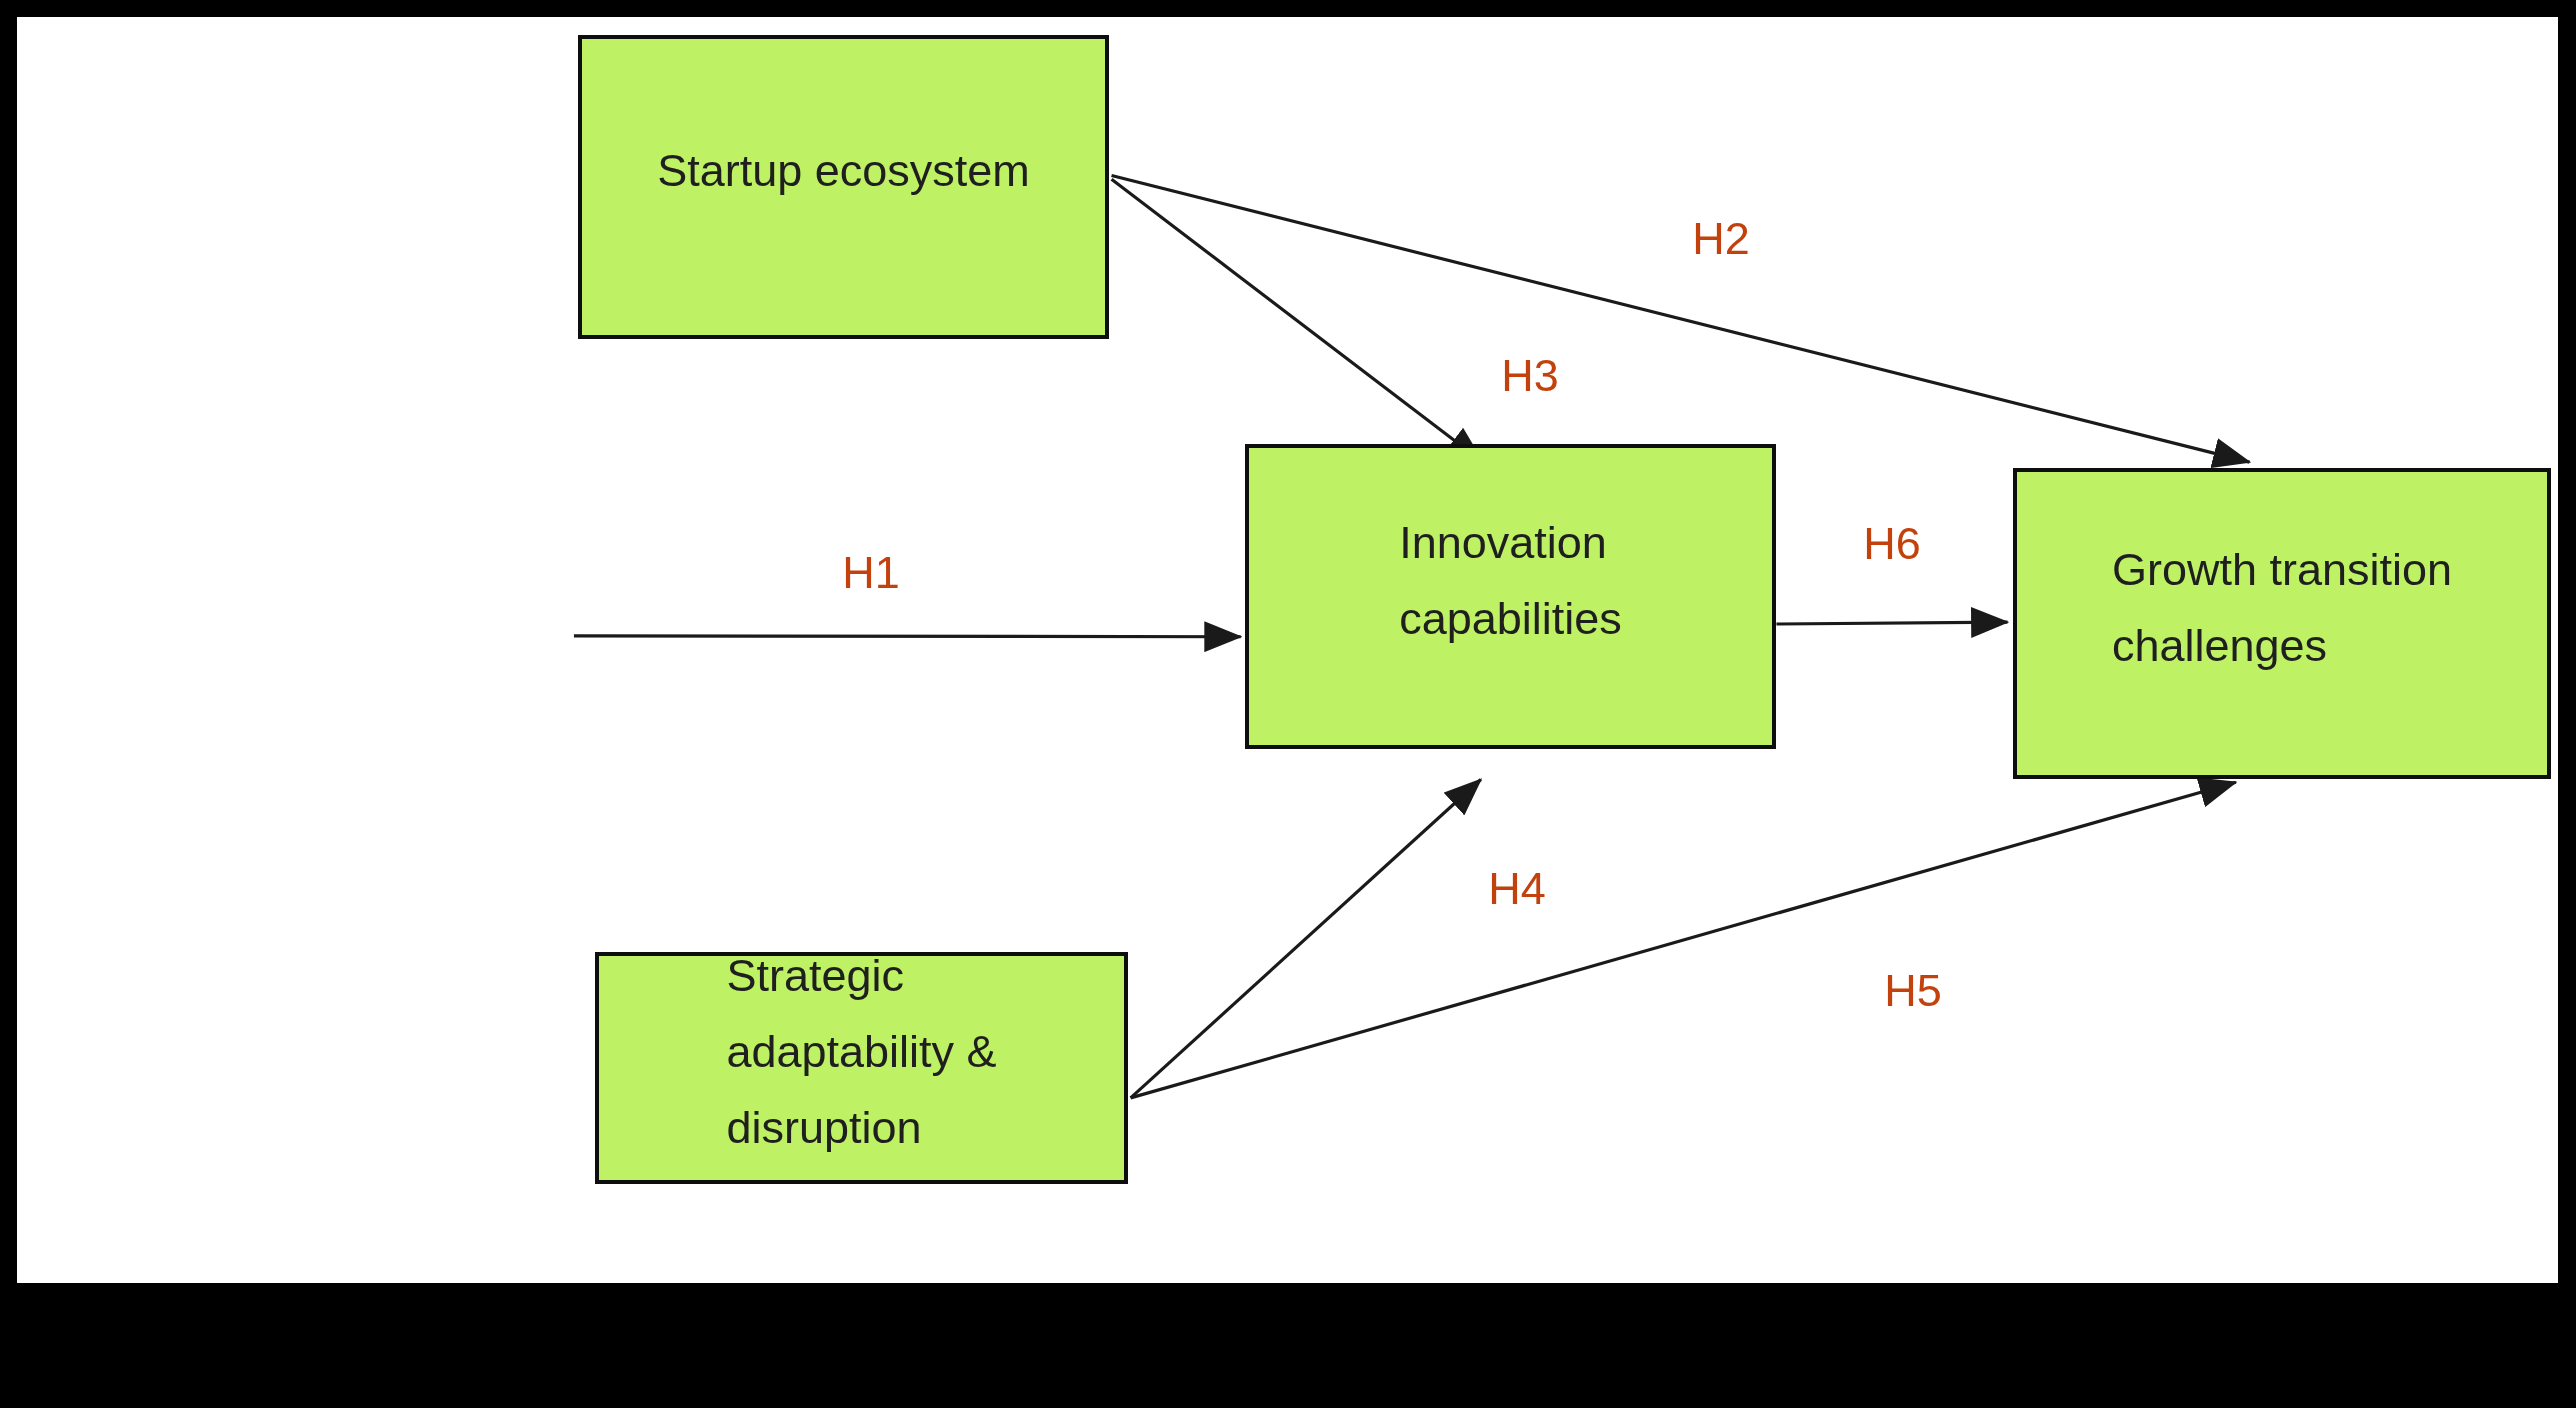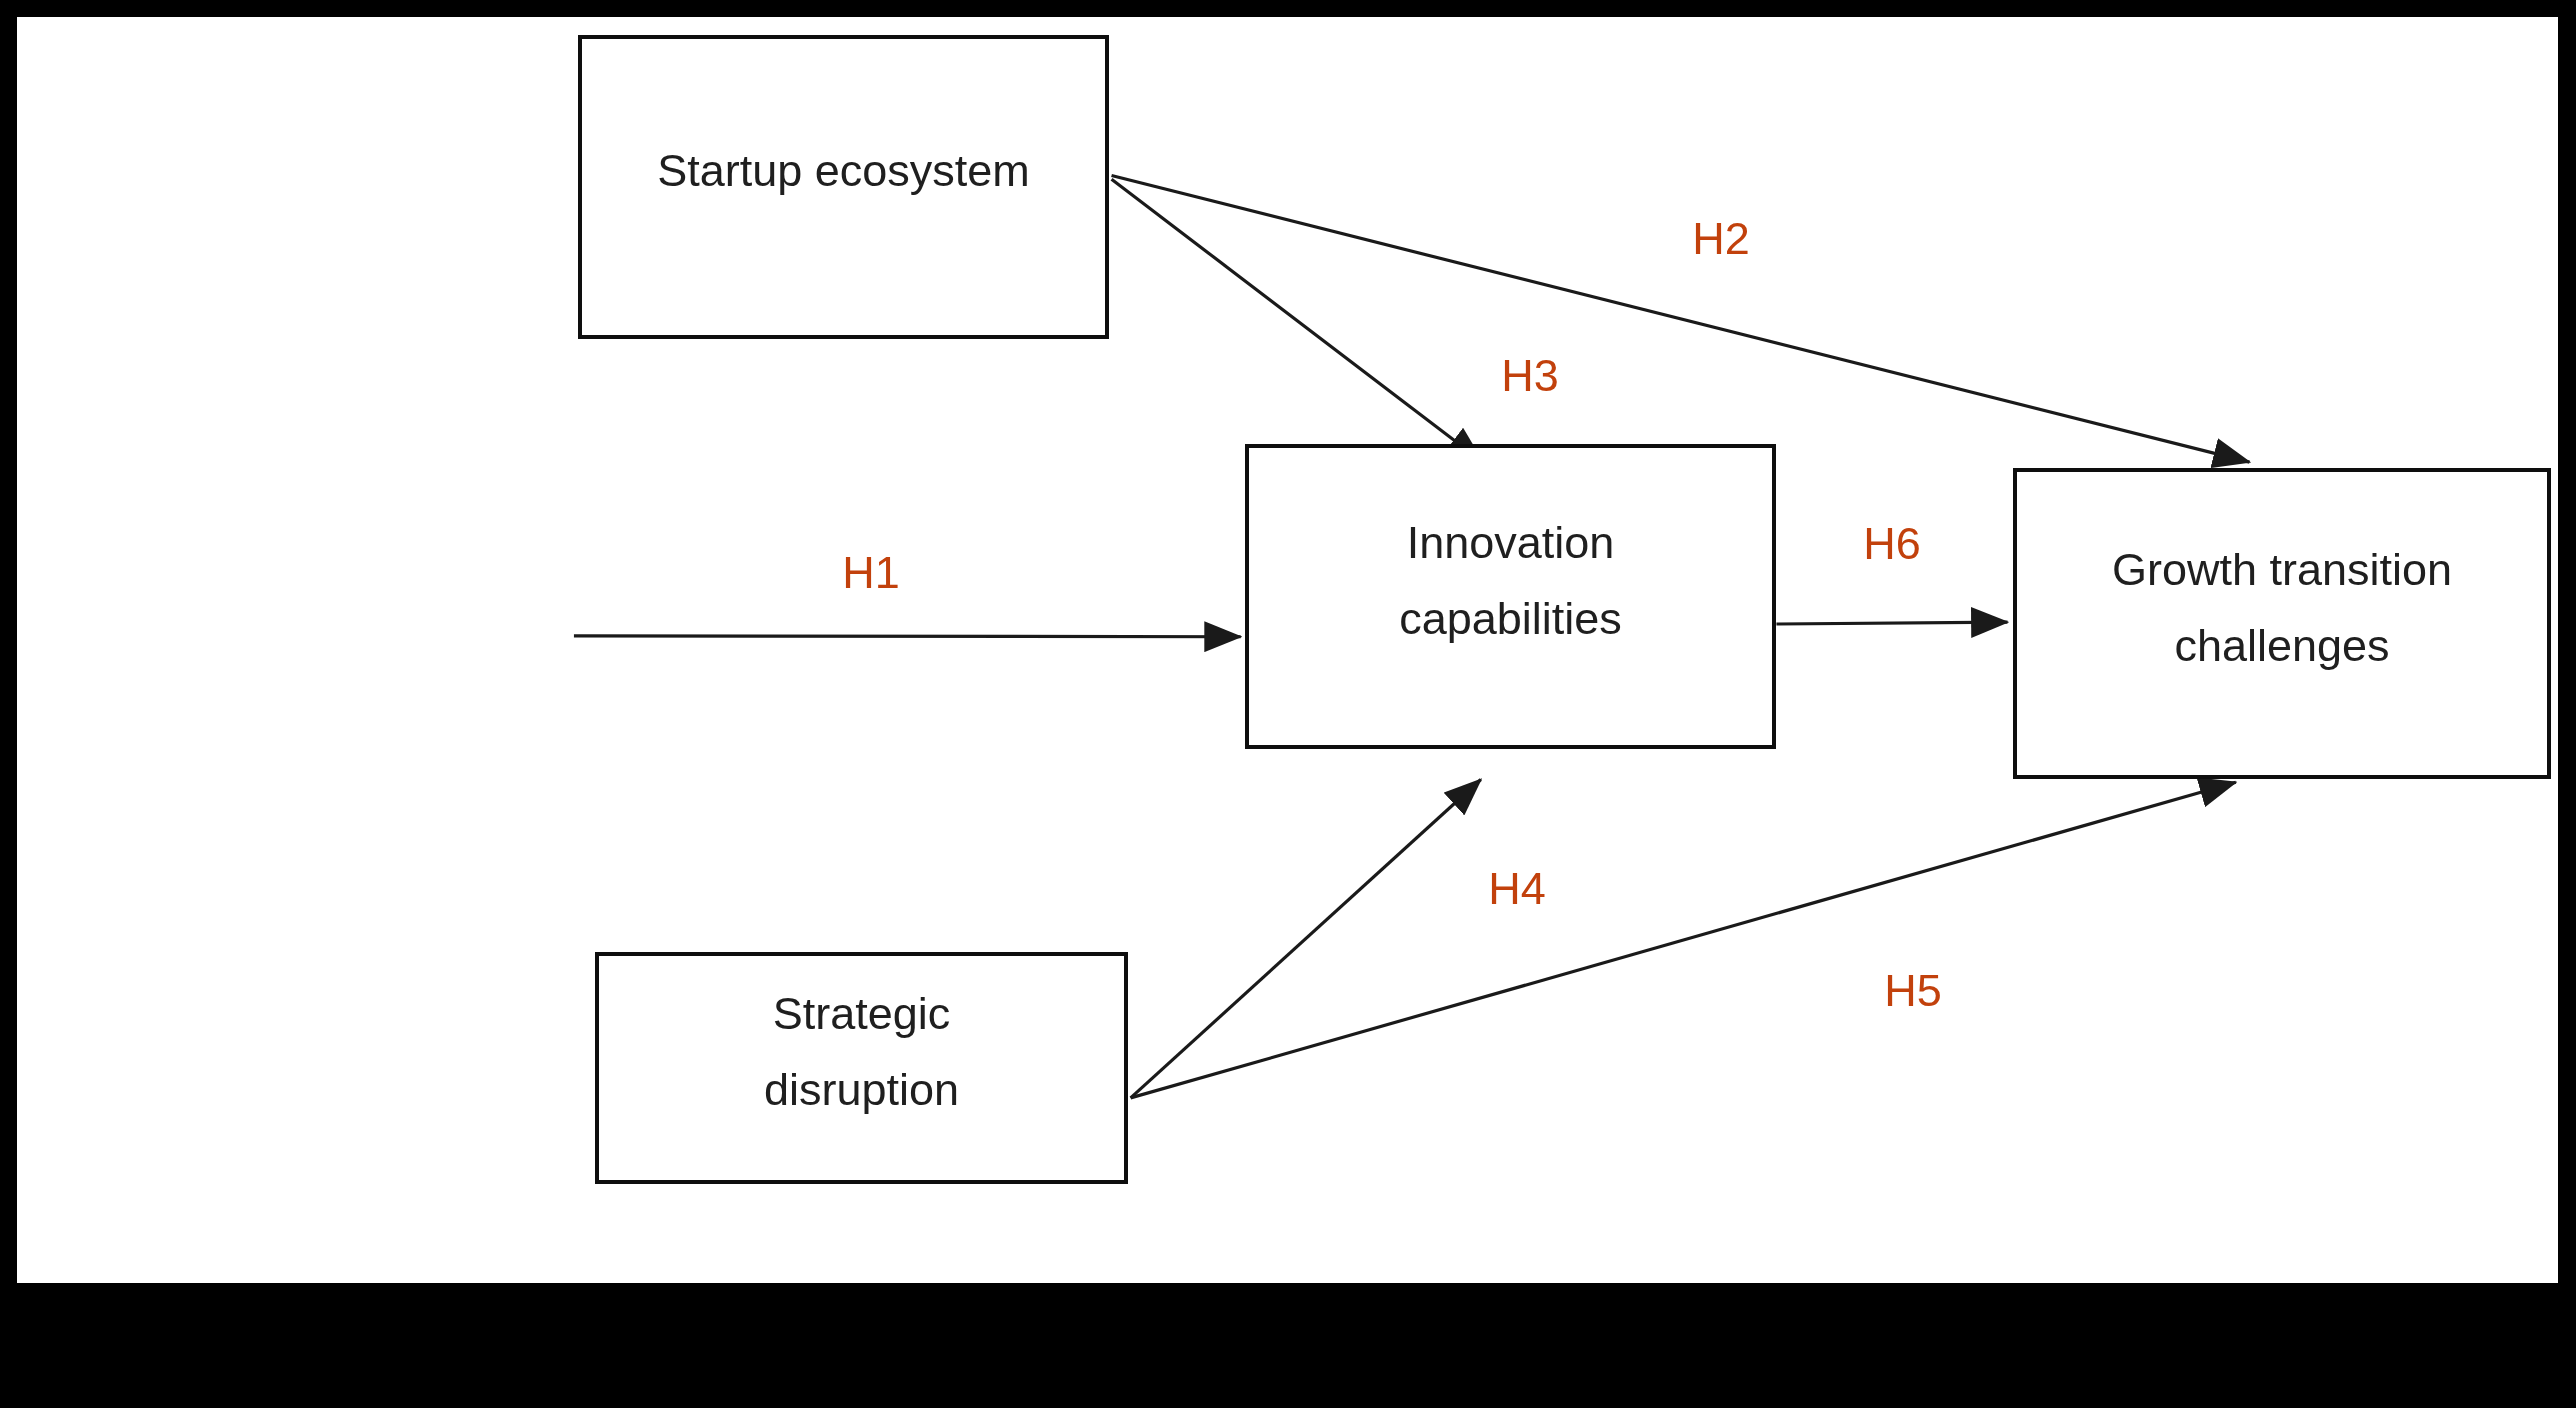--- a/index.html
+++ b/index.html
@@ -17,27 +17,27 @@
   }
   svg.edge-layer {
     position: absolute;
     left: 0; top: 0;
     width: 2576px;
     height: 1409px;
     pointer-events: none;
   }
   .node {
     position: absolute;
-    background: #ffffff;
+    background: #bef264;
     border: 4.5px solid #0e0e0e;
     box-sizing: border-box;
     display: flex;
     align-items: center;
     justify-content: center;
-    text-align: center;
+    text-align: left;
   }
   .node-text {
     transform: translateY(-16.4px);
     font-size: 45px;
     line-height: 76px;
     color: #1f1f1f;
     white-space: nowrap;
   }
   .edge-label {
     position: absolute;
@@ -84,17 +84,18 @@
     </div>
     <div class="node" style="left: 2013px; top: 468px; width: 538px; height: 311px;">
       <div class="node-text">
         <div>Growth transition</div>
         <div>challenges</div>
       </div>
     </div>
     <div class="node" style="left: 595px; top: 952px; width: 533px; height: 232px;">
       <div class="node-text">
         <div>Strategic</div>
+        <div>adaptability &amp;</div>
         <div>disruption</div>
       </div>
     </div>
   </div>
 
 
 </body></html>

